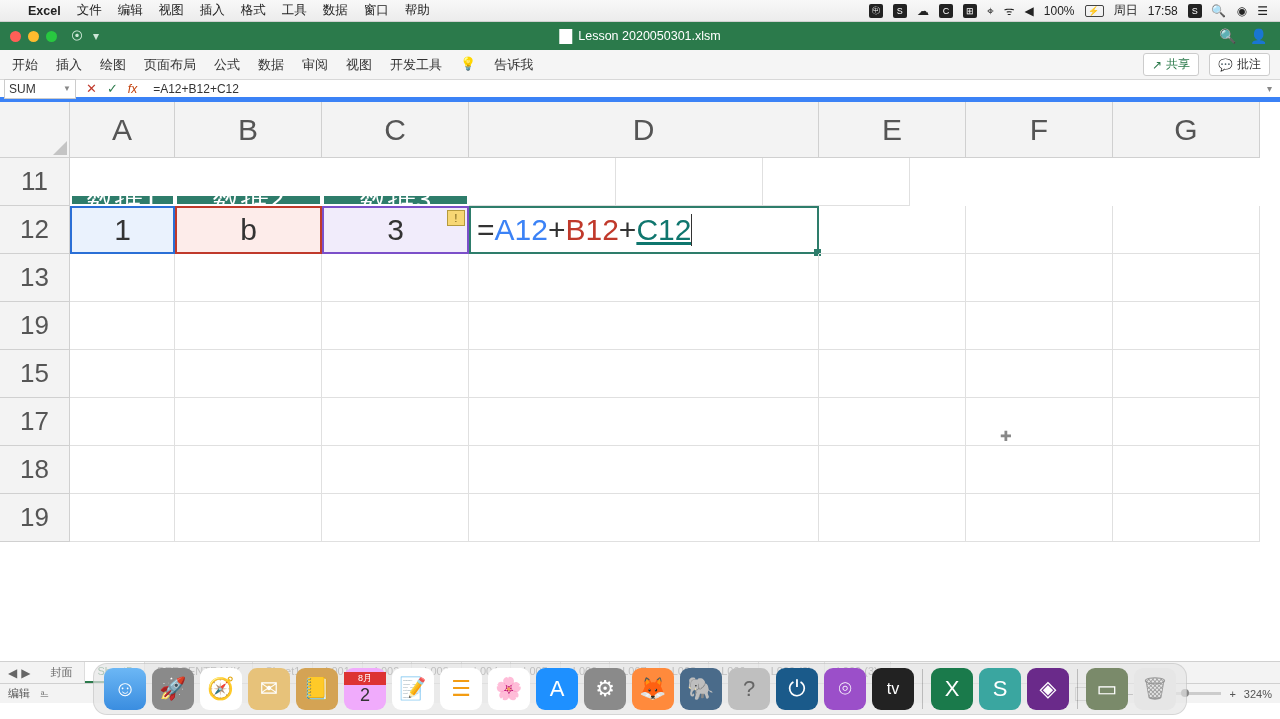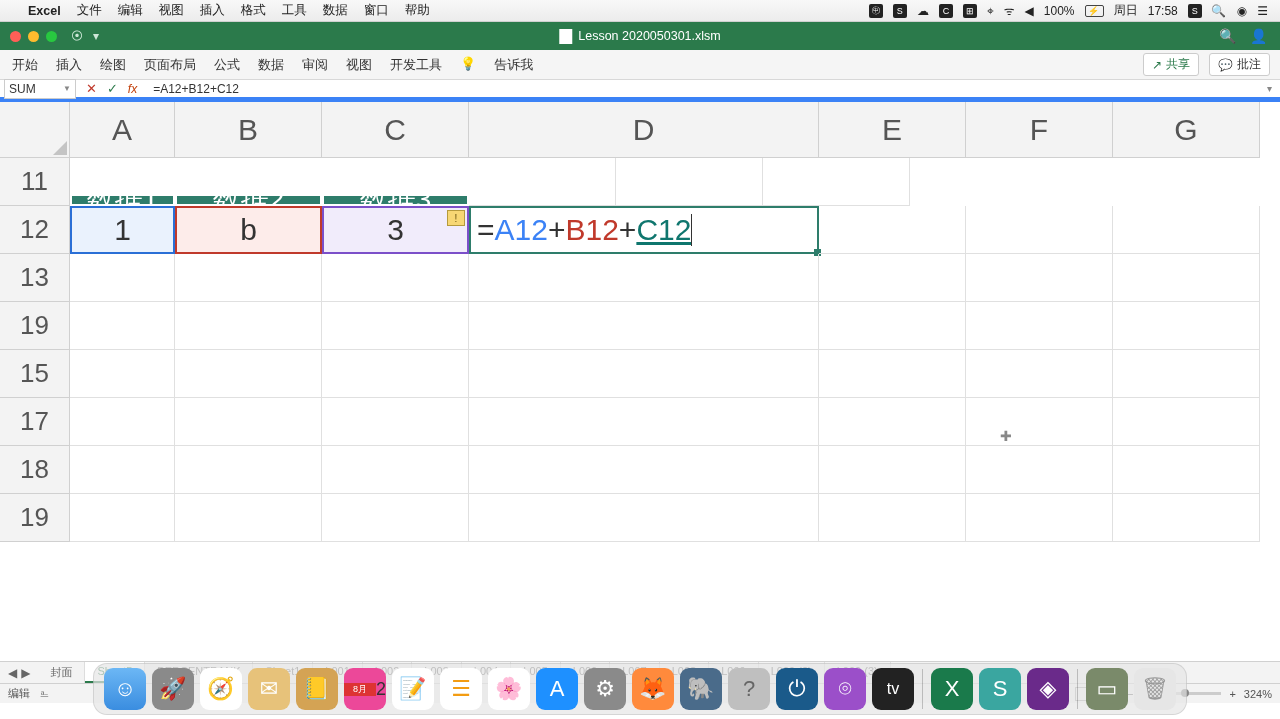--- a/index.html
+++ b/index.html
@@ -339,21 +339,21 @@
     <span>324%</span>
   </div>
 </div>
 
 <div class="dock">
   <div class="app" style="background:linear-gradient(#6cb7f5,#3a8de0)">☺</div>
   <div class="app" style="background:#8a8a8a">🚀</div>
   <div class="app" style="background:#fff">🧭</div>
   <div class="app" style="background:#e7c27a">✉</div>
   <div class="app" style="background:#d4a354">📒</div>
-  <div class="app" style="background:#ec4899;color:#d33;flex-direction:row;font-size:9px">
+  <div class="app" style="background:#f0abfc;color:#d33;flex-direction:column;font-size:9px">
       <div style="background:#d33;color:#fff;width:100%;text-align:center">8月</div>
       <div style="color:#333;font-size:18px">2</div>
     </div>
   <div class="app" style="background:#fff;color:#d4a354">📝</div>
   <div class="app" style="background:#fff;color:#f39c12">☰</div>
   <div class="app" style="background:#fff">🌸</div>
   <div class="app" style="background:#1e90ff">A</div>
   <div class="app" style="background:#8a8a8a">⚙</div>
   <div class="app" style="background:#ff8a3c">🦊</div>
   <div class="app" style="background:#4a6b8a">🐘</div>

